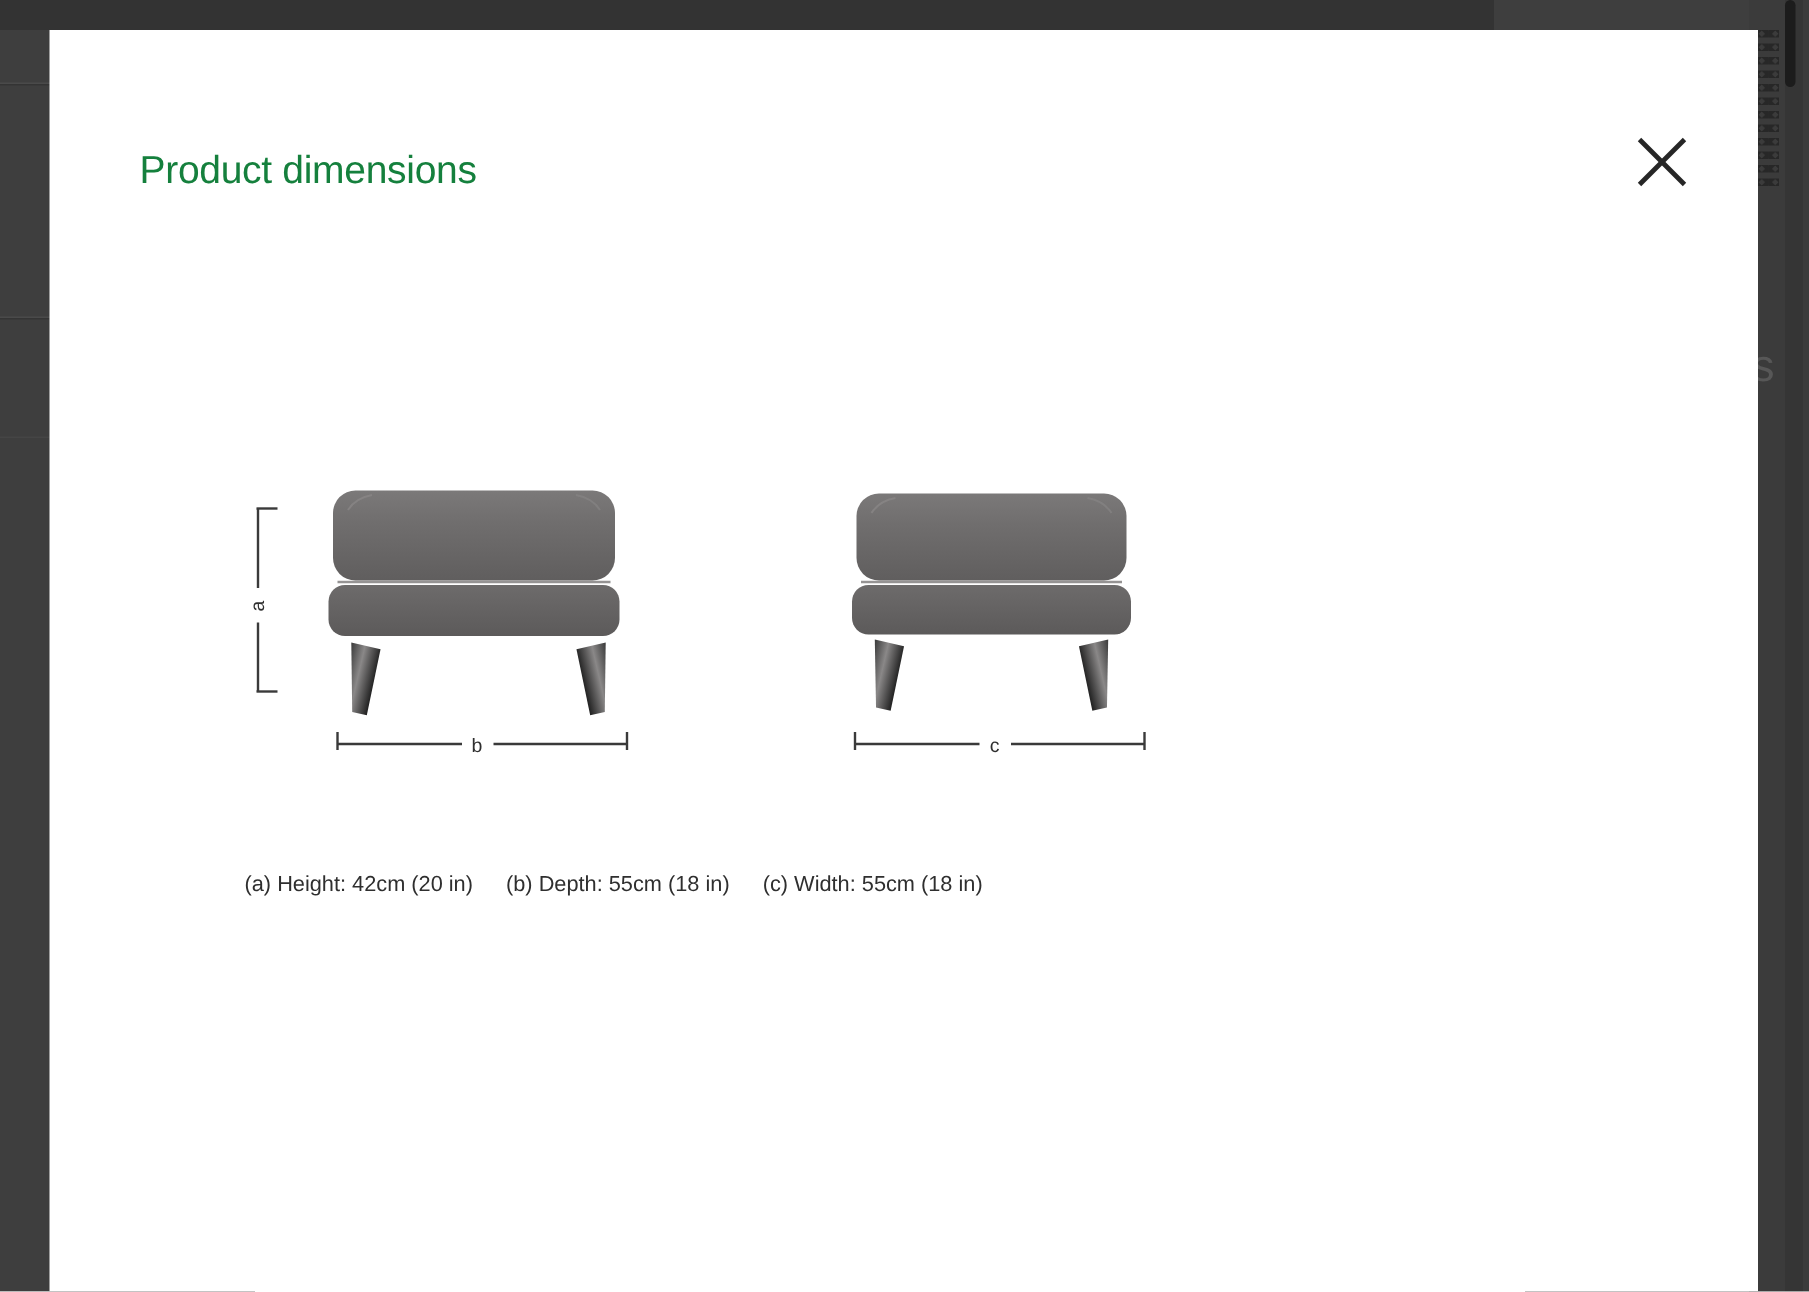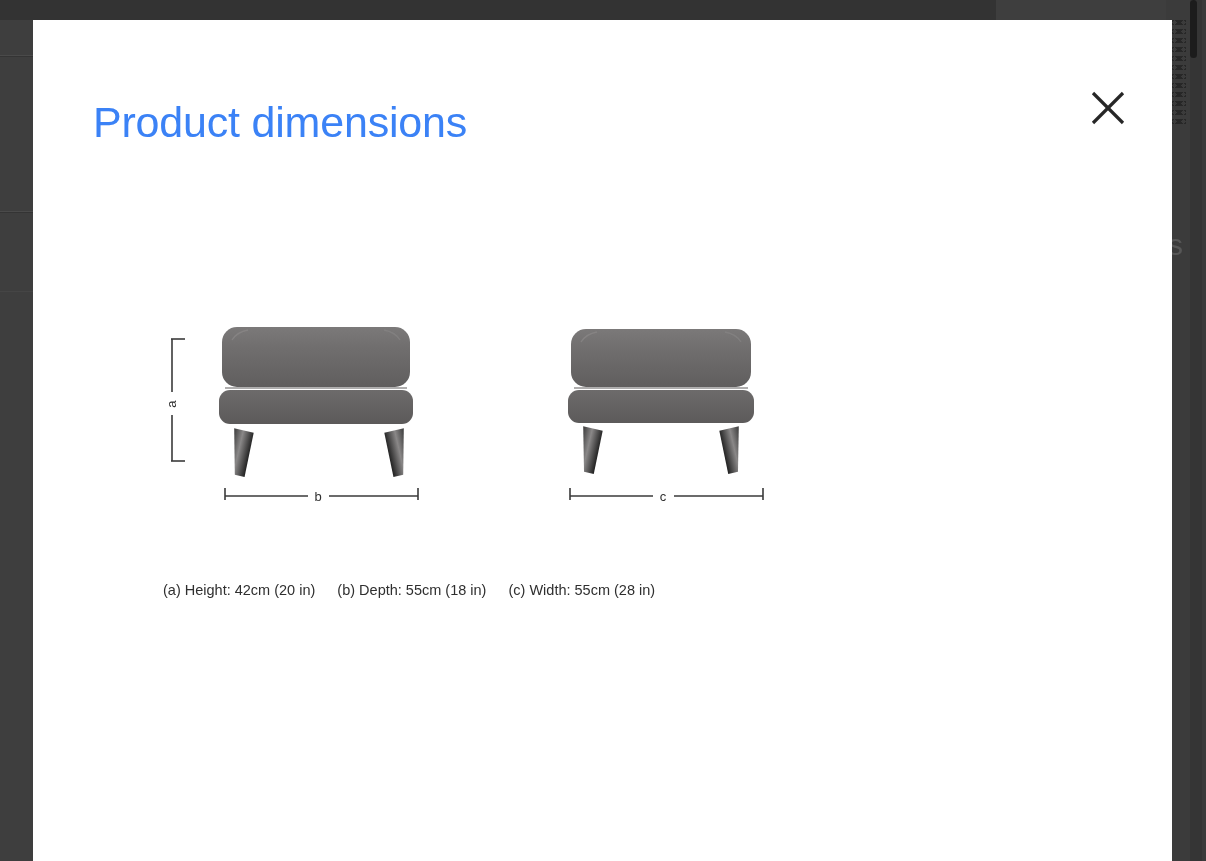--- a/index.html
+++ b/index.html
@@ -100,23 +100,23 @@
     left: 33px;
     top: 20px;
     width: 1139px;
     height: 841px;
     background: #ffffff;
   }
   .modal-title {
     position: absolute;
     left: 60px;
     top: 78px;
-    font-size: 43px;
+    font-size: 26px;
     font-weight: 400;
-    color: #3b82f6;
+    color: #15803d;
     letter-spacing: -0.2px;
     white-space: nowrap;
   }
   .close-button {
     position: absolute;
     left: 1049px;
     top: 62px;
     width: 52px;
     height: 52px;
     cursor: pointer;
@@ -251,17 +251,17 @@
           <line x1="641" y1="476" x2="730" y2="476"></line>
           <line x1="730" y1="468" x2="730" y2="480"></line>
         </g>
         <text x="630" y="481" text-anchor="middle" font-family="Liberation Sans, sans-serif" font-size="13" fill="#2f2f2f">c</text>
       </svg>
     </div>
 
     <div class="dim-caption">
       <span class="seg">(a) Height: 42cm (20 in)</span>
       <span class="seg">(b) Depth: 55cm (18 in)</span>
-      <span class="seg">(c) Width: 55cm (28 in)</span>
+      <span class="seg">(c) Width: 55cm (18 in)</span>
     </div>
 
   </div>
 </div>
 
 </body></html>

